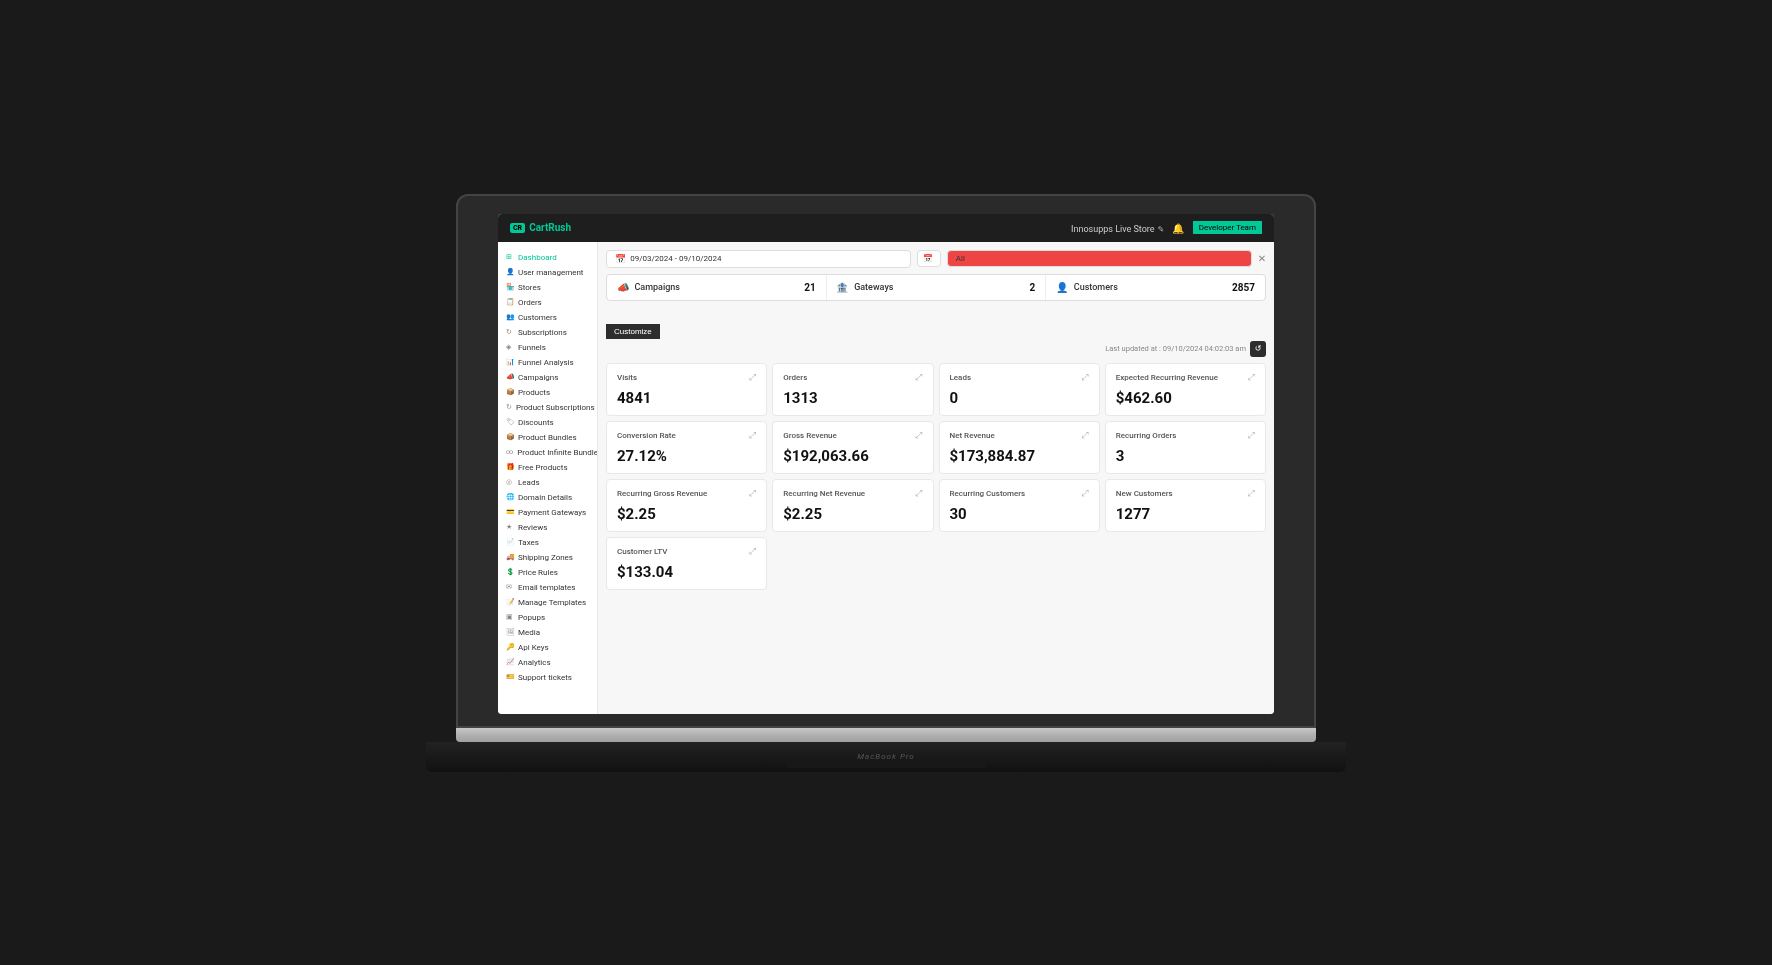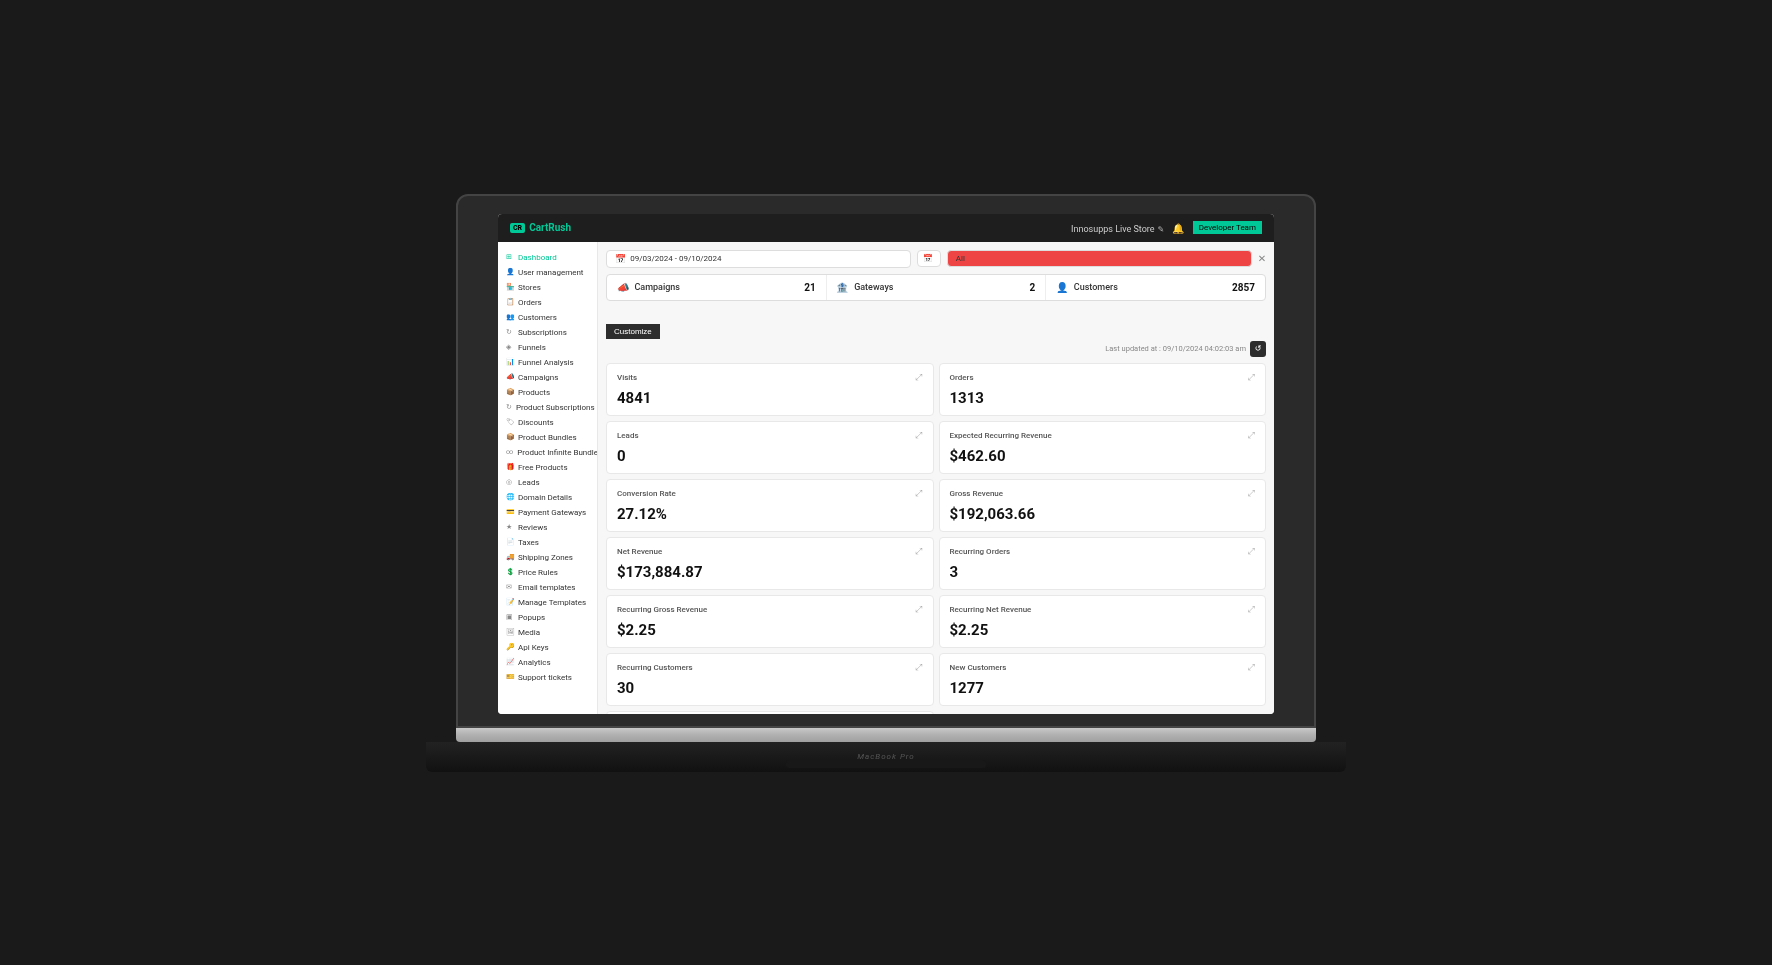--- a/index.html
+++ b/index.html
@@ -231,21 +231,21 @@
       font-size: 8px;
       cursor: pointer;
       display: flex;
       align-items: center;
       justify-content: center;
     }
 
     
     .metrics-grid {
       display: grid;
-      grid-template-columns: repeat(2, 1fr);
+      grid-template-columns: repeat(4, 1fr);
       gap: 5px;
     }
     .metric-card {
       background: #fff;
       border: 1px solid #e8e8e8;
       border-radius: 4px;
       padding: 8px 10px;
     }
     .metric-card-header {
       display: flex;

